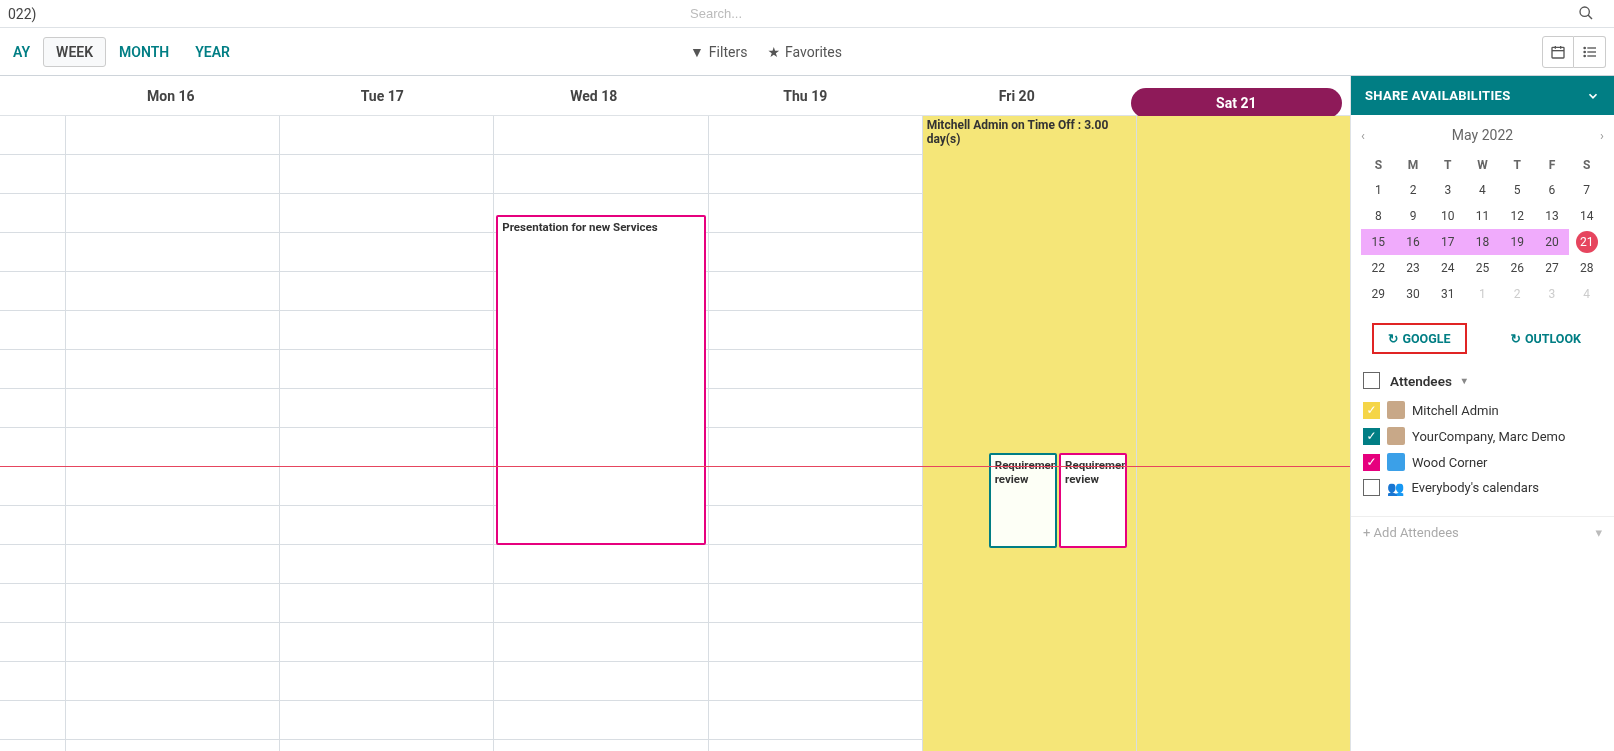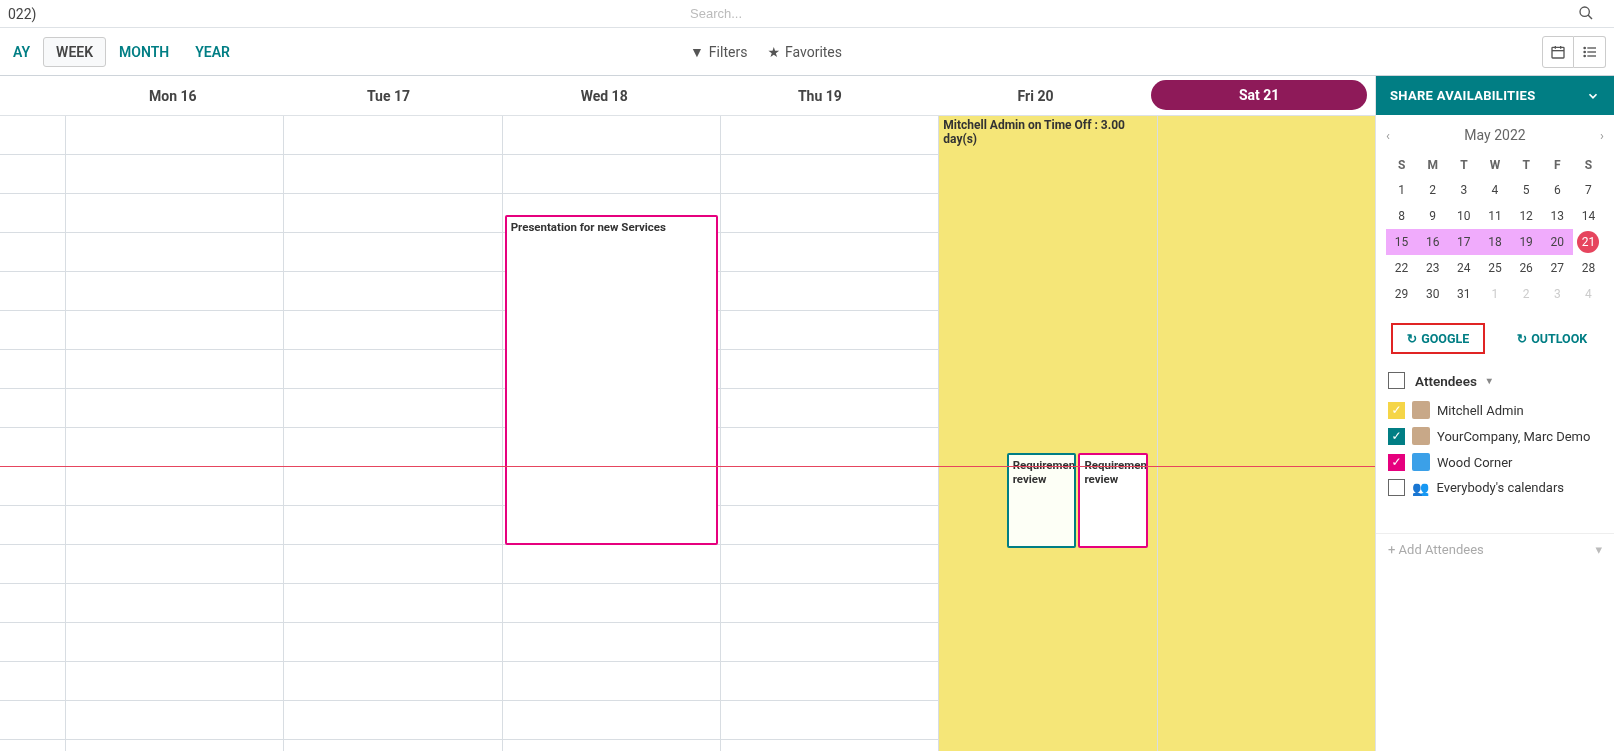--- a/index.html
+++ b/index.html
@@ -18,33 +18,33 @@
   .tool{display:flex;align-items:center;gap:5px;cursor:pointer}
   .right-tools{position:absolute;right:8px;display:flex;gap:0}
   .rbtn{width:32px;height:32px;border:1px solid #ccc;display:flex;align-items:center;justify-content:center;cursor:pointer;background:#fff}
   .rbtn:first-child{border-radius:3px 0 0 3px}
   .rbtn:last-child{border-radius:0 3px 3px 0;border-left:none}
   .main{display:flex;height:calc(751px - 76px)}
   .cal{flex:1;position:relative;overflow:hidden}
   .headers{display:flex;height:40px;border-bottom:1px solid #dee2e6}
   .gutter{width:65px;flex-shrink:0}
   .dayhead{flex:1;display:flex;align-items:center;justify-content:center;font-weight:700;font-size:14px;color:#444}
-  .dayhead.sat{background:#8e1a59;color:#fff;border-radius:18px;margin:4px 8px;height:30px}
+  .dayhead.sat{background:#8e1a59;color:#fff;border-radius:18px;margin:12px 8px;height:30px}
   .grid{position:relative;height:calc(100% - 40px);overflow:hidden}
   .rows{position:absolute;inset:0}
   .hr{height:39px;border-bottom:1px solid #d8dde2}
   .cols{position:absolute;inset:0;display:flex}
   .col{flex:1;border-left:1px solid #d8dde2}
   .col.yellow{background:#f5e678}
   .nowline{position:absolute;left:0;right:0;height:1px;background:#e6455e;top:350px}
   .ev{position:absolute;border:2px solid;border-radius:2px;padding:3px 4px;font-size:11.5px;font-weight:700;overflow:hidden;background:#fff}
   .ev.pink{border-color:#e6007e;color:#333}
   .ev.teal{border-color:#017e84}
   .ev.allday{top:0;left:0;right:0;height:46px;background:#f5e678;border:none;font-weight:700;font-size:12px;padding:2px 4px}
-  .side{width:239px;border-left:1px solid #dee2e6;padding:0;display:flex;flex-direction:column;overflow-y:auto}
+  .side{width:264px;border-left:1px solid #dee2e6;padding:0;display:flex;flex-direction:column;overflow-y:auto}
   .share{background:#017e84;color:#fff;font-weight:700;font-size:13px;padding:12px 14px;display:flex;justify-content:space-between;align-items:center;cursor:pointer;letter-spacing:0.3px}
   .minical{padding:8px 10px}
   .mc-head{display:flex;justify-content:space-between;align-items:center;padding:4px 0 10px}
   .mc-title{font-size:14px;color:#666}
   .mc-grid{display:grid;grid-template-columns:repeat(7,1fr);gap:0;text-align:center}
   .mc-dow{font-size:12px;font-weight:700;color:#666;padding:5px 0}
   .mc-d{font-size:12px;padding:6px 0;cursor:pointer;color:#444}
   .mc-d.wk{background:#f0abfc}
   .mc-d.today{background:#e6455e;color:#fff;border-radius:50%;width:22px;height:22px;display:inline-flex;align-items:center;justify-content:center;margin:2px auto;padding:0}
   .mc-d.muted{color:#ccc}
@@ -53,21 +53,21 @@
   .sync-btn.hl{border:2.5px solid #e02424;padding:6px 14px}
   .att{padding:10px 12px}
   .att-title{display:flex;align-items:center;gap:10px;font-size:13.5px;font-weight:600;padding-bottom:8px}
   .att-row{display:flex;align-items:center;gap:7px;padding:4px 0;font-size:13px}
   .chk{width:17px;height:17px;border:1.5px solid #666;display:inline-flex;align-items:center;justify-content:center;background:#fff;font-size:12px;color:#fff}
   .chk.yellow{background:#f5d547;border-color:#f5d547}
   .chk.teal{background:#017e84;border-color:#017e84}
   .chk.pink{background:#e6007e;border-color:#e6007e}
   .av{width:18px;height:18px;background:#c8a888;border-radius:2px;display:inline-block}
   .av.blue{background:#3ba0e8}
-  .add-att{padding:8px 12px;color:#aaa;font-size:13px;border-top:1px solid #eee;margin-top:23px;display:flex;justify-content:space-between}
+  .add-att{padding:8px 12px;color:#aaa;font-size:13px;border-top:1px solid #eee;margin-top:6px;display:flex;justify-content:space-between}
   svg{display:block}
 </style>
 </head>
 <body>
 
 <div class="top">
   <span class="top-left">022)</span>
   <div class="search-wrap">
     <input class="search-input" placeholder="Search..." style="">
   </div>

